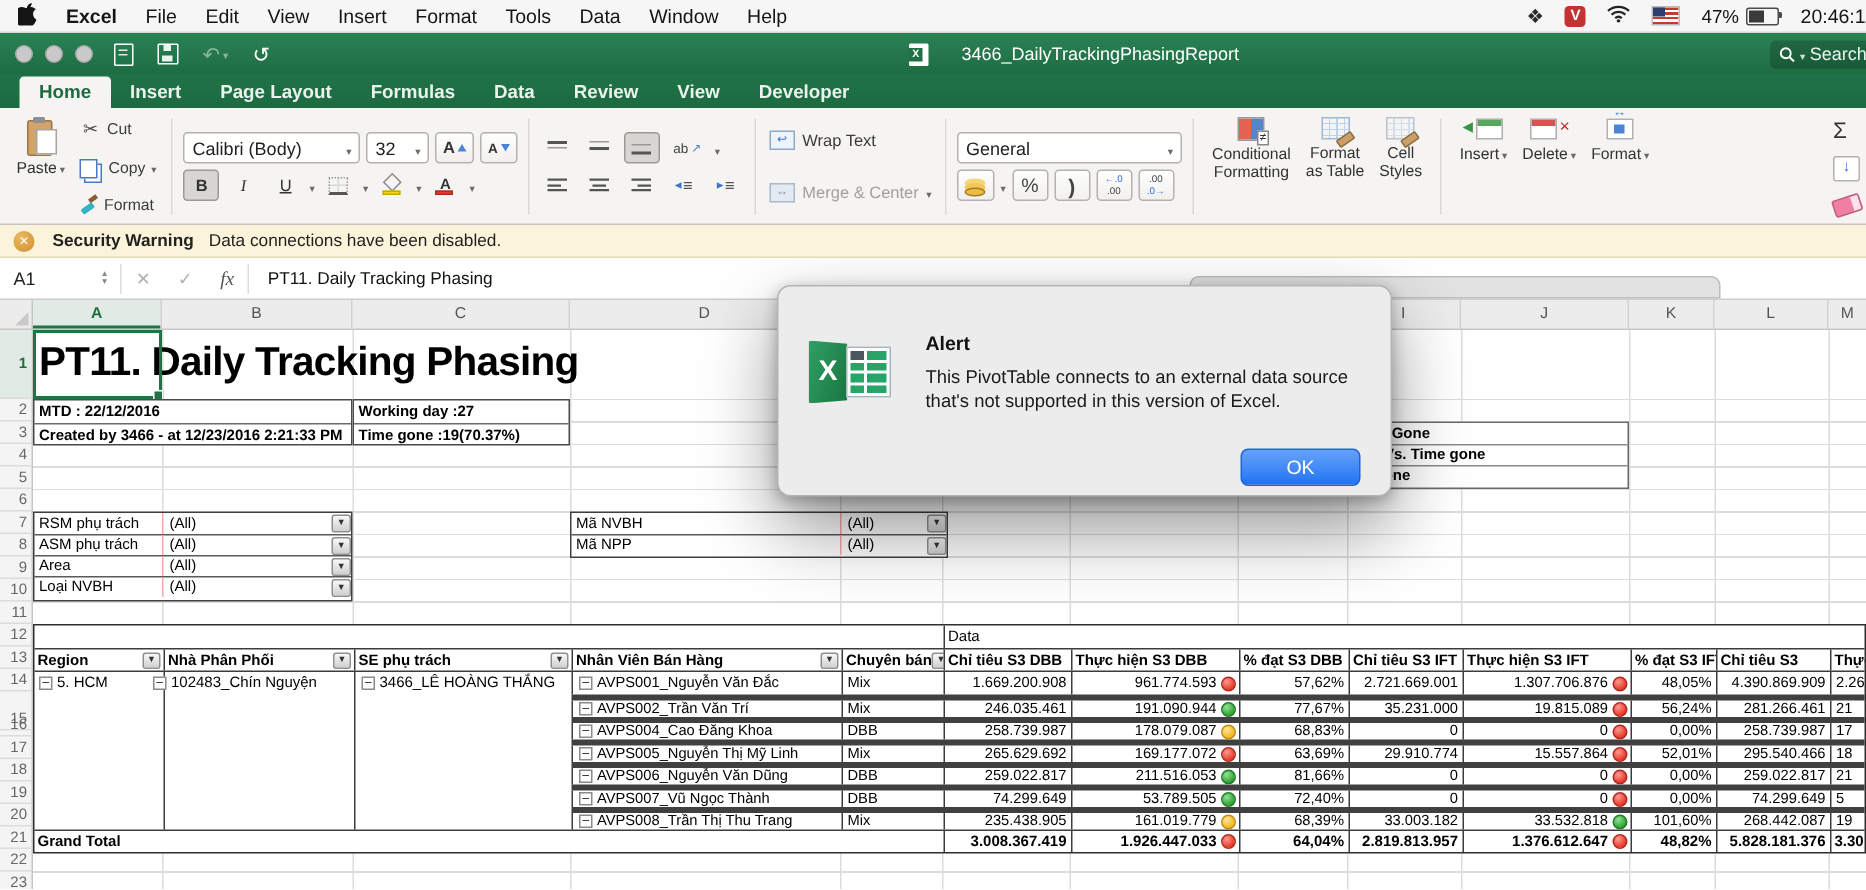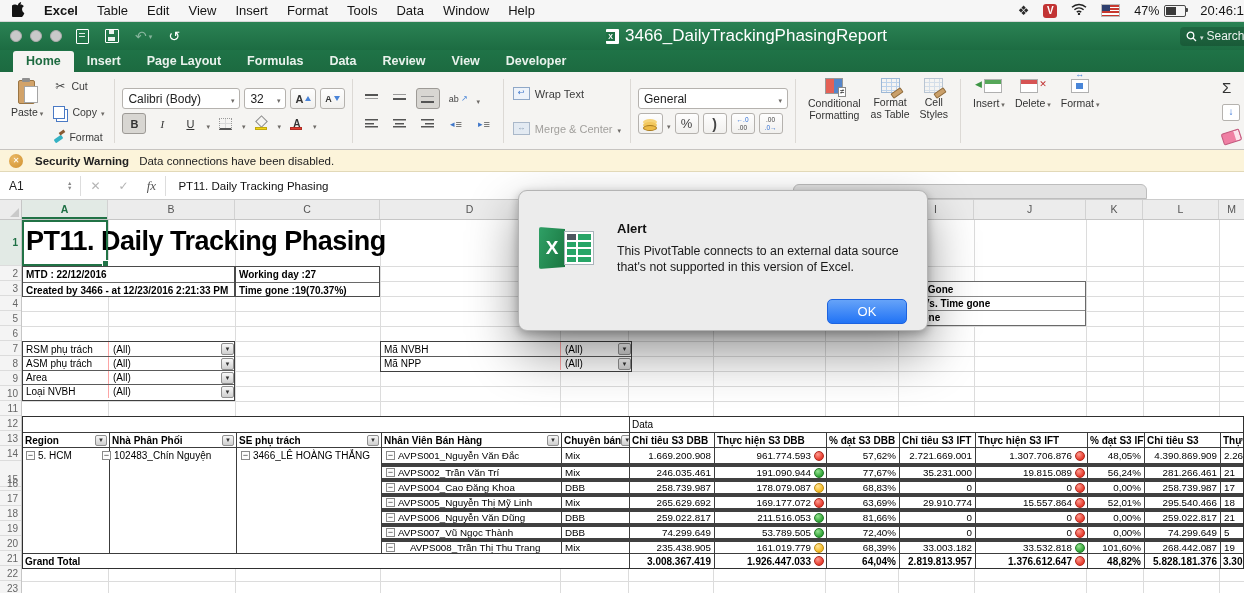--- a/index.html
+++ b/index.html
@@ -31,21 +31,21 @@
   .tb-icons{display:flex;align-items:center;gap:16px;color:#fff}
   .tpage{width:11px;height:13px;border:1px solid #fff;border-radius:1px;
     background:linear-gradient(rgba(255,255,255,.85) 0 0) 2px 3px/6px 1px no-repeat,linear-gradient(rgba(255,255,255,.85) 0 0) 2px 6px/6px 1px no-repeat}
   .tsave{width:12px;height:12px;border:1px solid #fff;border-radius:1px;
     background:linear-gradient(rgba(255,255,255,.9) 0 0) 3px 0/5px 4px no-repeat,linear-gradient(rgba(255,255,255,.9) 0 0) 2px 7px/7px 4px no-repeat}
   .undo-ic{color:rgba(255,255,255,.45);font-size:14px}
   .undo-ic::before{content:"↶"}
   .undo-ic::after{content:"▾";font-size:7px;vertical-align:2px;margin-left:2px}
   .redo-ic{color:#fff;font-size:14px}
   .redo-ic::before{content:"↺"}
-  .doc-title{position:absolute;left:606px;display:flex;align-items:center;gap:6px;color:#fff;font-size:17px;font-weight:500}
+  .doc-title{position:absolute;left:606px;display:flex;align-items:center;gap:22px;color:#fff;font-size:12px;font-weight:500}
   .xs-icon{width:13px;height:15px;background:#fff;border-radius:1px;position:relative}
   .xs-icon::before{content:"X";position:absolute;left:0;top:3px;width:9px;height:9px;background:#1f7145;color:#fff;
     font-size:7px;font-weight:bold;display:flex;align-items:center;justify-content:center}
   .search-box{position:absolute;left:1180px;width:84px;height:19px;background:rgba(0,0,0,.18);border-radius:4px;
     display:flex;align-items:center;gap:3px;padding:0 6px;color:rgba(255,255,255,.92);font-size:12px}
   .search-car::before{content:"▾";font-size:7px;color:rgba(255,255,255,.8)}
   
   .tabsrow{position:absolute;left:0;top:50px;width:100%;height:22px;background:linear-gradient(#1f7347,#1c6a40);
     display:flex;align-items:flex-end;padding-left:13px;box-sizing:border-box;z-index:54}
   .tab{color:#e9f2ec;font-size:12.5px;font-weight:bold;padding:3px 13px 4px;border-radius:3px 3px 0 0}
@@ -243,21 +243,21 @@
   .xl-bar{background:#27a567}
 </style>
 </head>
 <body>
 
 <div class="menubar">
   <span><svg width="13" height="15" viewBox="0 0 13 15">
         <path fill="#141414" d="M9.1 0c.1.9-.3 1.8-.8 2.5-.6.7-1.5 1.2-2.4 1.1-.1-.8.4-1.7.9-2.3C7.4.6 8.3.1 9.1 0zM12.3 11.2c-.4 1-.6 1.4-1.1 2.2-.7 1.1-1.7 2.5-3 2.5-1.1 0-1.4-.7-2.9-.7-1.5 0-1.8.7-2.9.7-1.2 0-2.1-1.2-2.9-2.3C-2.6 10.4-2.8 6.4-.9 4.3c1-1.1 2.3-1.7 3.5-1.7 1.3 0 2.1.7 3.1.7 1 0 1.6-.7 3.1-.7 1.1 0 2.3.6 3.1 1.6-2.7 1.5-2.3 5.4.4 7z"></path>
       </svg></span>
   <span class="mb-app mb-item">Excel</span>
-  <span class="mb-item">Table</span>
+  <span class="mb-item">File</span>
   <span class="mb-item">Edit</span>
   <span class="mb-item">View</span>
   <span class="mb-item">Insert</span>
   <span class="mb-item">Format</span>
   <span class="mb-item">Tools</span>
   <span class="mb-item">Data</span>
   <span class="mb-item">Window</span>
   <span class="mb-item">Help</span>
   <span class="mb-right">
     <i class="drop-ic"></i>
@@ -803,21 +803,21 @@
             <span class="nval">0</span>
             <span class="dot dot-red"></span>
           </div>
         <div class="dc w57 num">0,00%</div>
         <div class="dc w76 num">74.299.649</div>
         <div class="dc mfill left">5</div>
       </div>
       <div class="drow">
         <div class="dc w180 left">
             <span class="expbox"></span>
-            <span style="margin-left:15px">AVPS008_Trần Thị Thu Trang</span>
+            <span style="margin-left:3px">AVPS008_Trần Thị Thu Trang</span>
           </div>
         <div class="dc w68 left">Mix</div>
         <div class="dc w85 num">235.438.905</div>
         <div class="dc w112 dotc">
             <span class="nval">161.019.779</span>
             <span class="dot dot-yellow"></span>
           </div>
         <div class="dc w73 num">68,39%</div>
         <div class="dc w76 num">33.003.182</div>
         <div class="dc w112 dotc">

